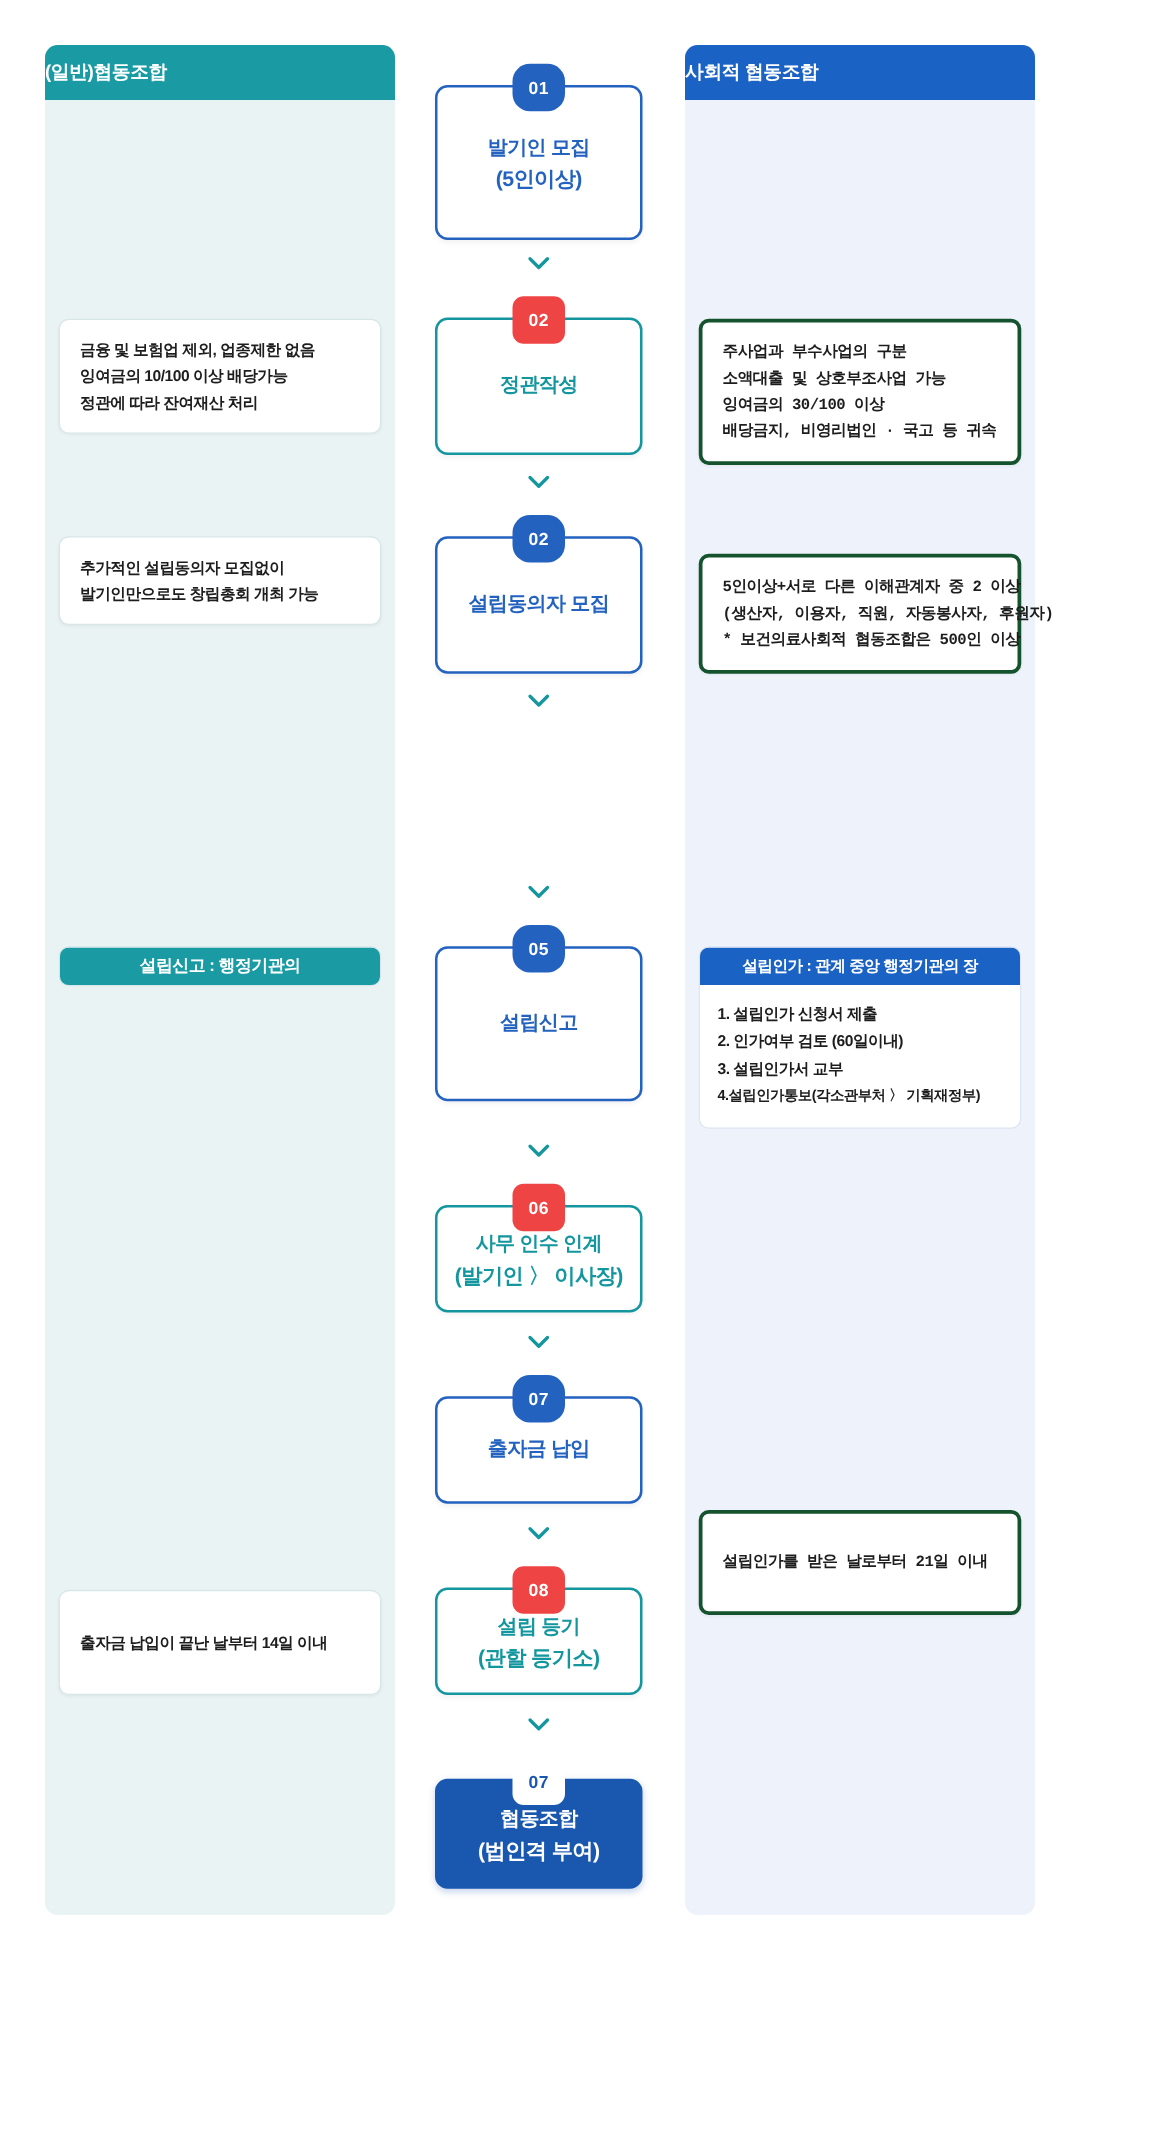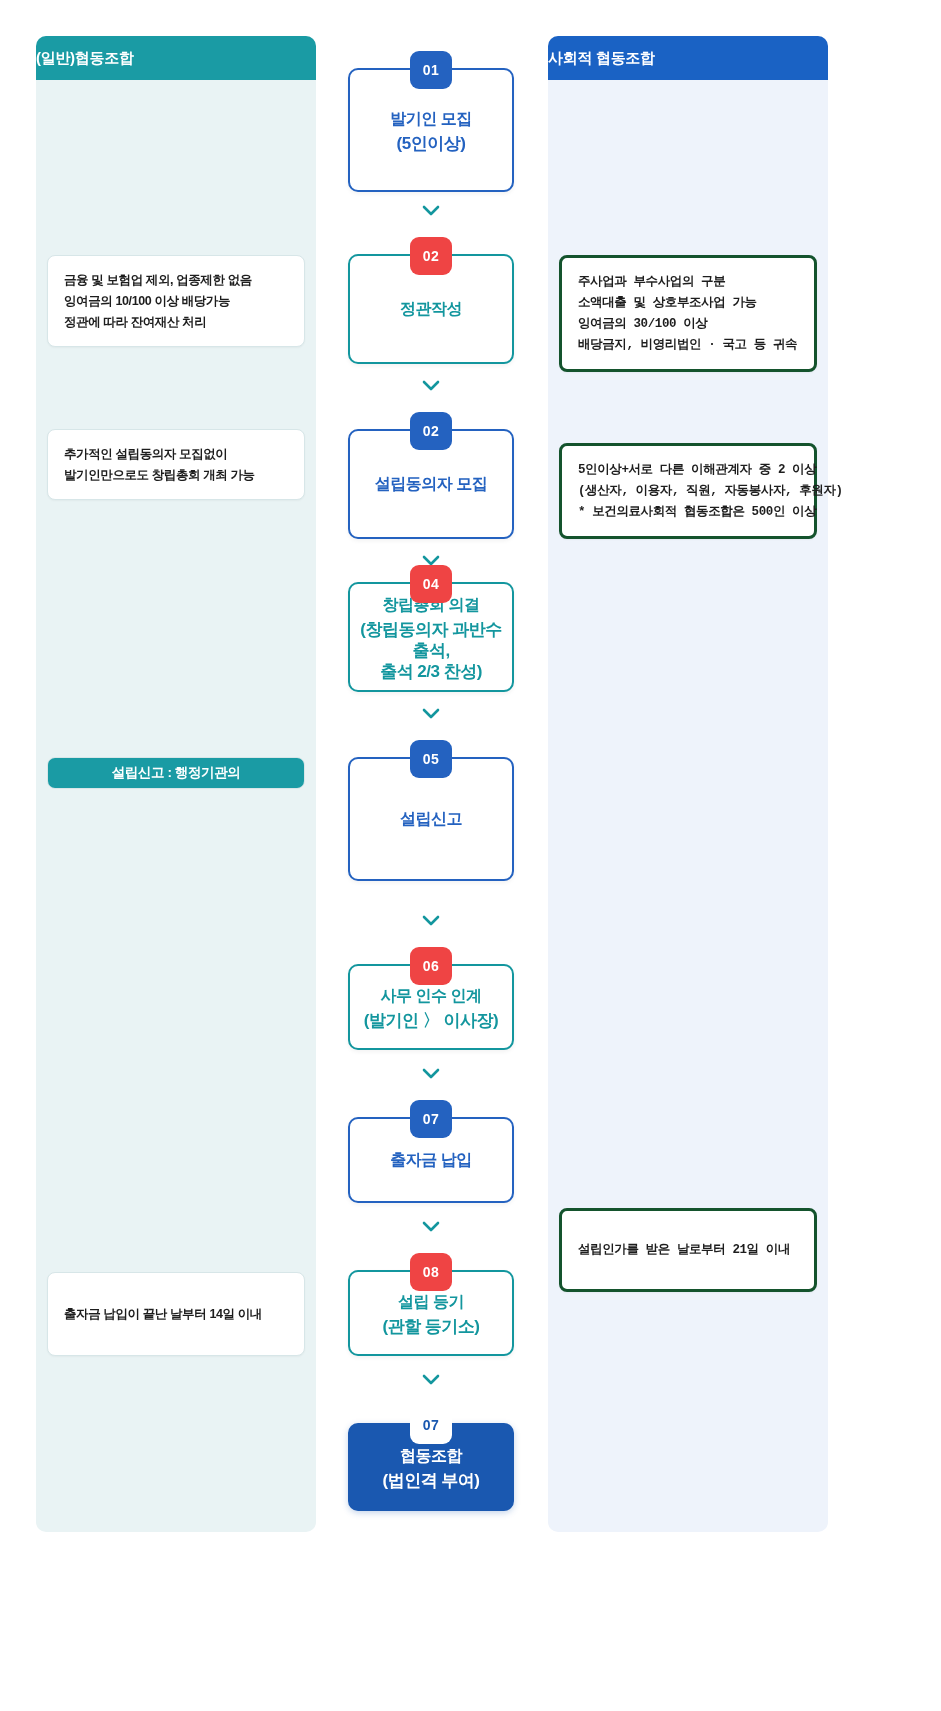--- a/index.html
+++ b/index.html
@@ -143,21 +143,21 @@
     width: 42px;
     height: 38px;
     border-radius: 9px;
     color: #ffffff;
     font-size: 14px;
     font-weight: bold;
     line-height: 38px;
     text-align: center;
     letter-spacing: 0.5px;
   }
-  .badge.blue  { background: #2462c0; }
+  .badge.blue  { background: #2462c0; border-radius: 14px; }
   .badge.teal  { background: #ef4444; }
   .badge.white { background: #ffffff; color: #1a58b0; }
 
   .chev {
     position: absolute;
     left: 348px;
     width: 166px;
     text-align: center;
     color: #13969e;
     font-size: 17px;
@@ -203,20 +203,29 @@
     <p>잉여금의 30/100 이상</p>
     <p>배당금지, 비영리법인 · 국고 등 귀속</p>
   </div>
 
   <div class="note right" style="top:443px;">
     <p>5인이상+서로 다른 이해관계자 중 2 이상</p>
     <p>(생산자, 이용자, 직원, 자동봉사자, 후원자)</p>
     <p>* 보건의료사회적 협동조합은 500인 이상</p>
   </div>
 
+  <div class="agency right" style="top:757px;">
+    <div class="agency-title" style="font-size:12.5px;">설립인가 : 관계 중앙 행정기관의 장</div>
+    <div class="agency-body">
+      <p>1. 설립인가 신청서 제출</p>
+      <p>2. 인가여부 검토 (60일이내)</p>
+      <p>3.  설립인가서 교부</p>
+      <p style="font-size:11.5px;">4.설립인가통보(각소관부처 〉 기획재정부)</p>
+    </div>
+  </div>
 
   <div class="note right" style="top:1208px;height:84px;display:flex;align-items:center;">
     <p>설립인가를 받은 날로부터 21일 이내</p>
   </div>
 
   <div class="node blue" style="top:68px;height:124px;">
     <span class="badge blue">01</span>
     <div class="node-inner">
       <div class="node-title">발기인 모집</div>
       <div class="node-sub">(5인이상)</div>
@@ -245,28 +254,20 @@
     <div class="node-inner">
       <div class="node-title">설립동의자 모집</div>
     </div>
   </div>
   <div class="chev" style="top:553px;">
     <svg width="18" height="12" viewBox="0 0 18 12">
         <path d="M2 2 L9 9 L16 2" stroke="#13969e" stroke-width="2.6" fill="none" stroke-linecap="round" stroke-linejoin="round"></path>
       </svg>
   </div>
 
-  <div class="node teal" style="top:582px;height:110px;">
-    <span class="badge teal">04</span>
-    <div class="node-inner">
-      <div class="node-title">창립총회 의결</div>
-      <div class="node-sub">(창립동의자 과반수 출석,
-출석 2/3 찬성)</div>
-    </div>
-  </div>
   <div class="chev" style="top:706px;">
     <svg width="18" height="12" viewBox="0 0 18 12">
         <path d="M2 2 L9 9 L16 2" stroke="#13969e" stroke-width="2.6" fill="none" stroke-linecap="round" stroke-linejoin="round"></path>
       </svg>
   </div>
 
   <div class="node blue" style="top:757px;height:124px;">
     <span class="badge blue">05</span>
     <div class="node-inner">
       <div class="node-title">설립신고</div>

